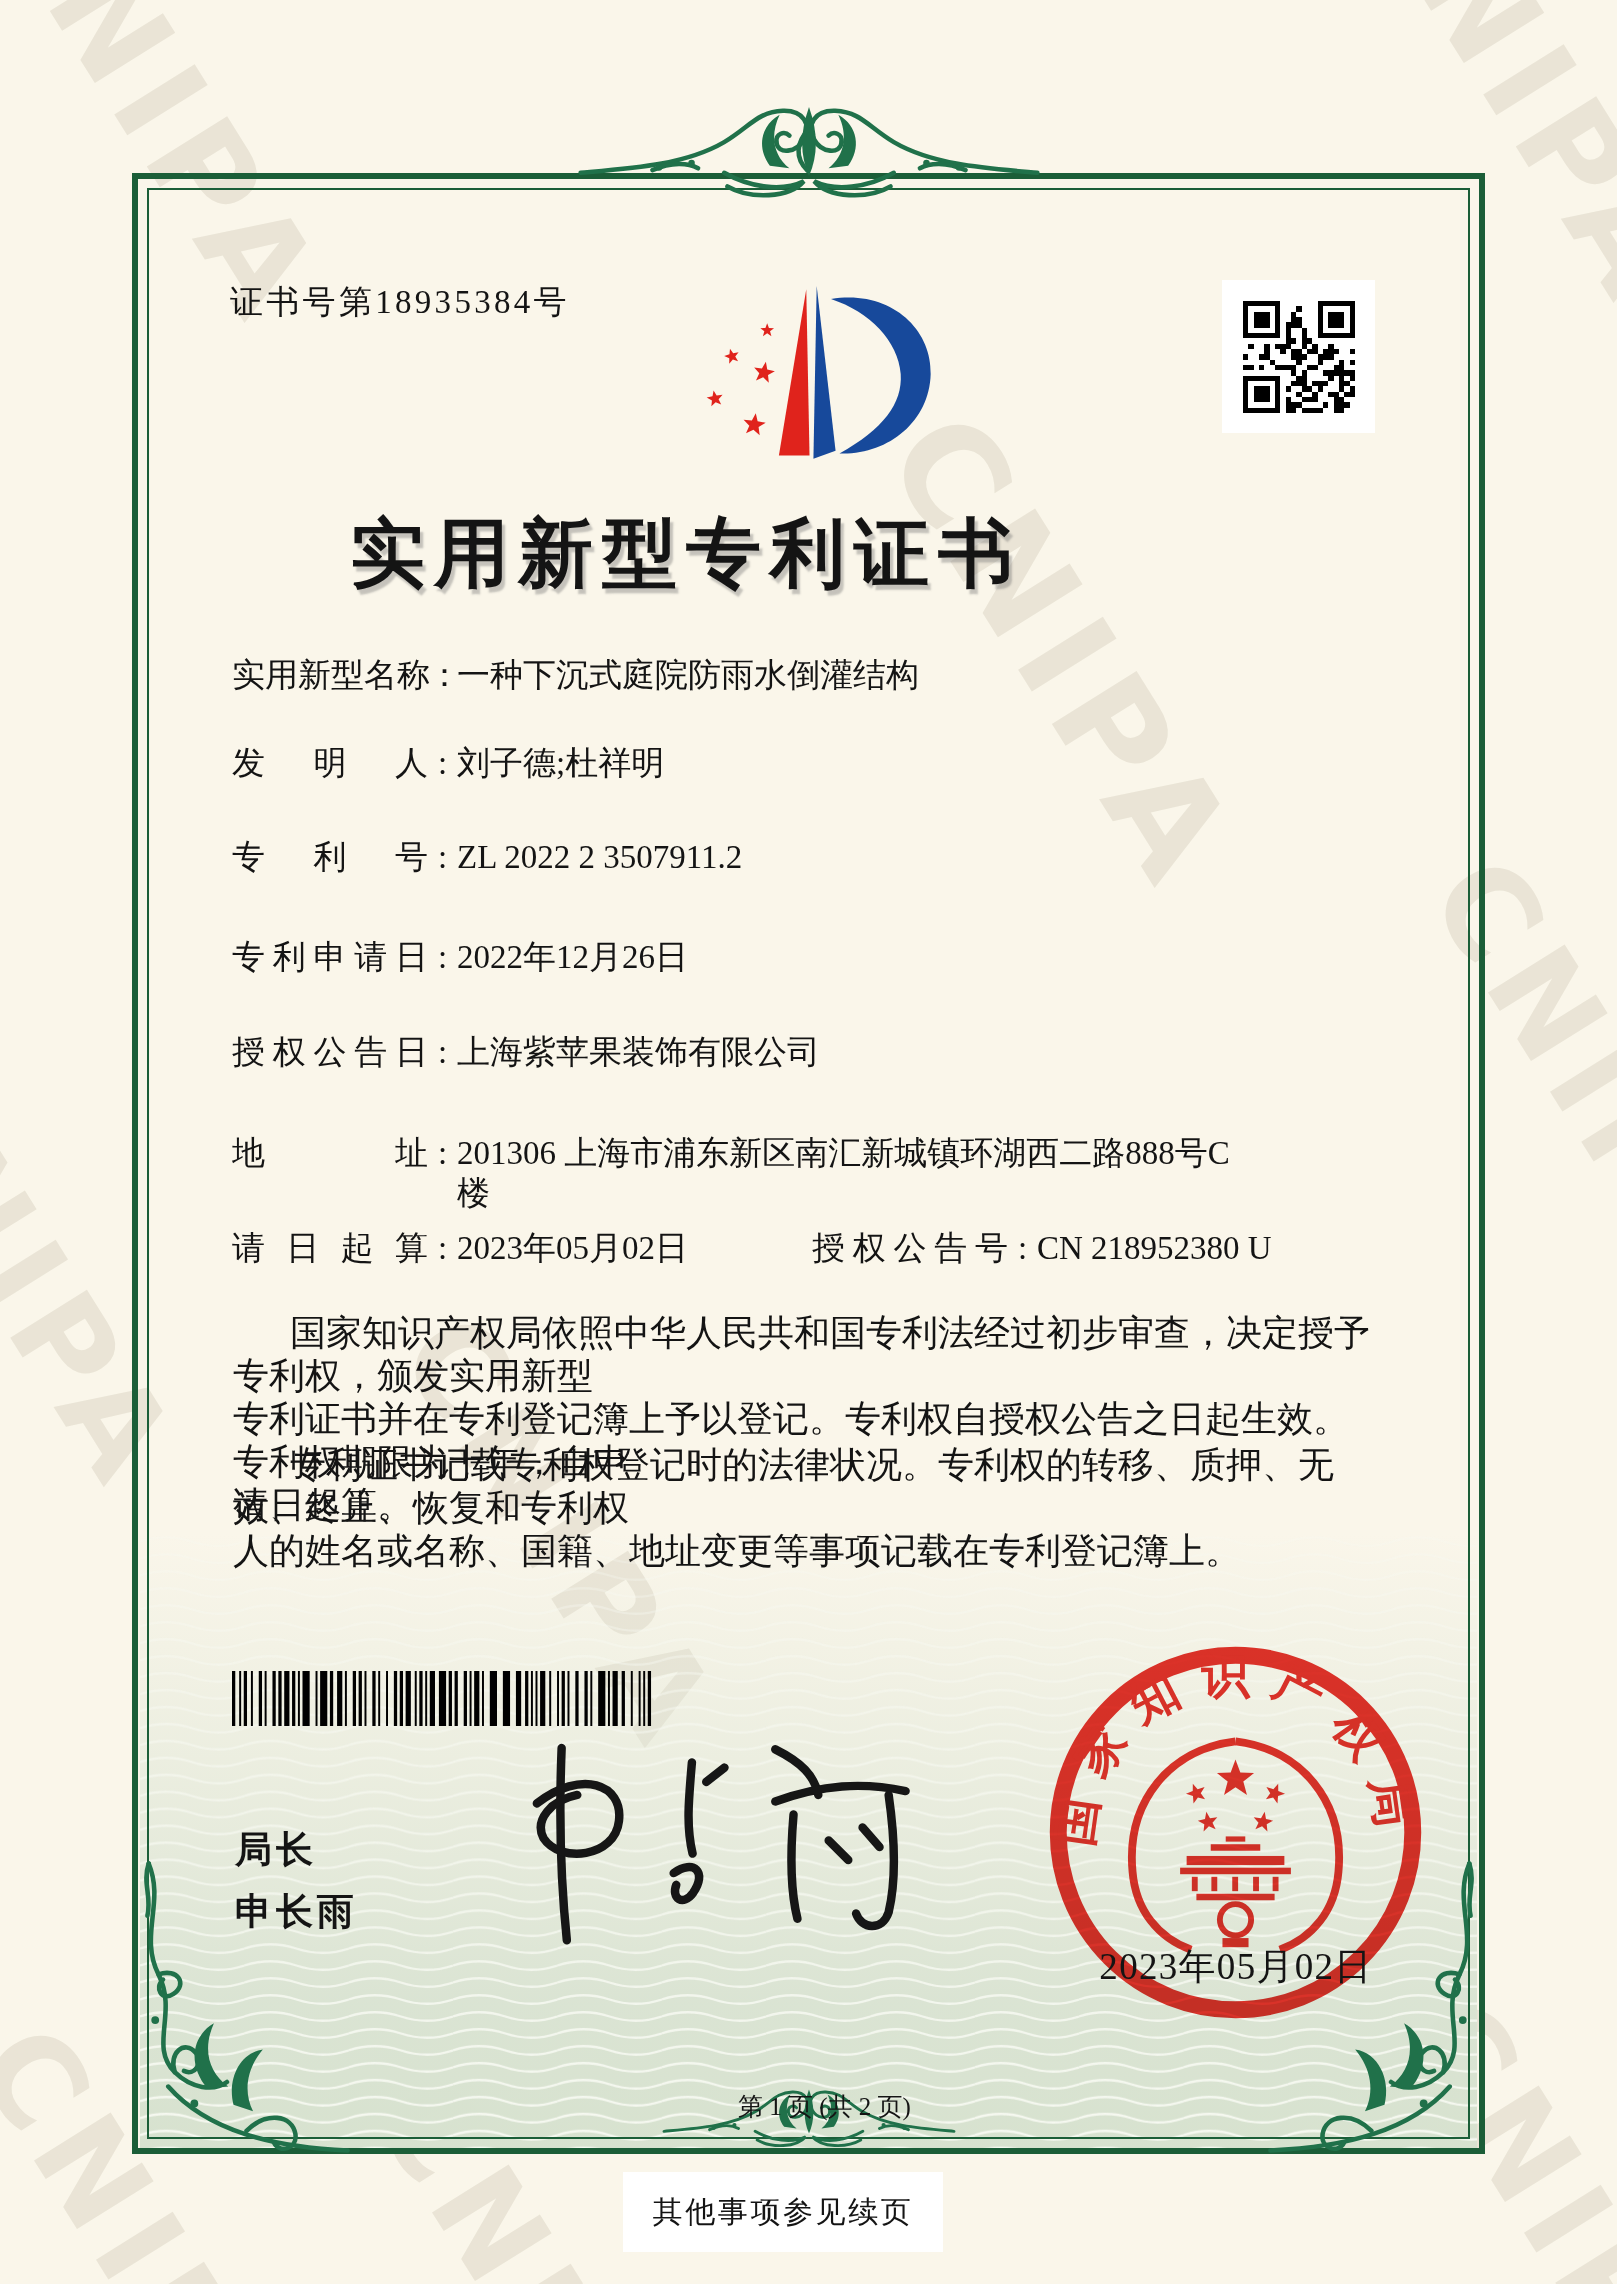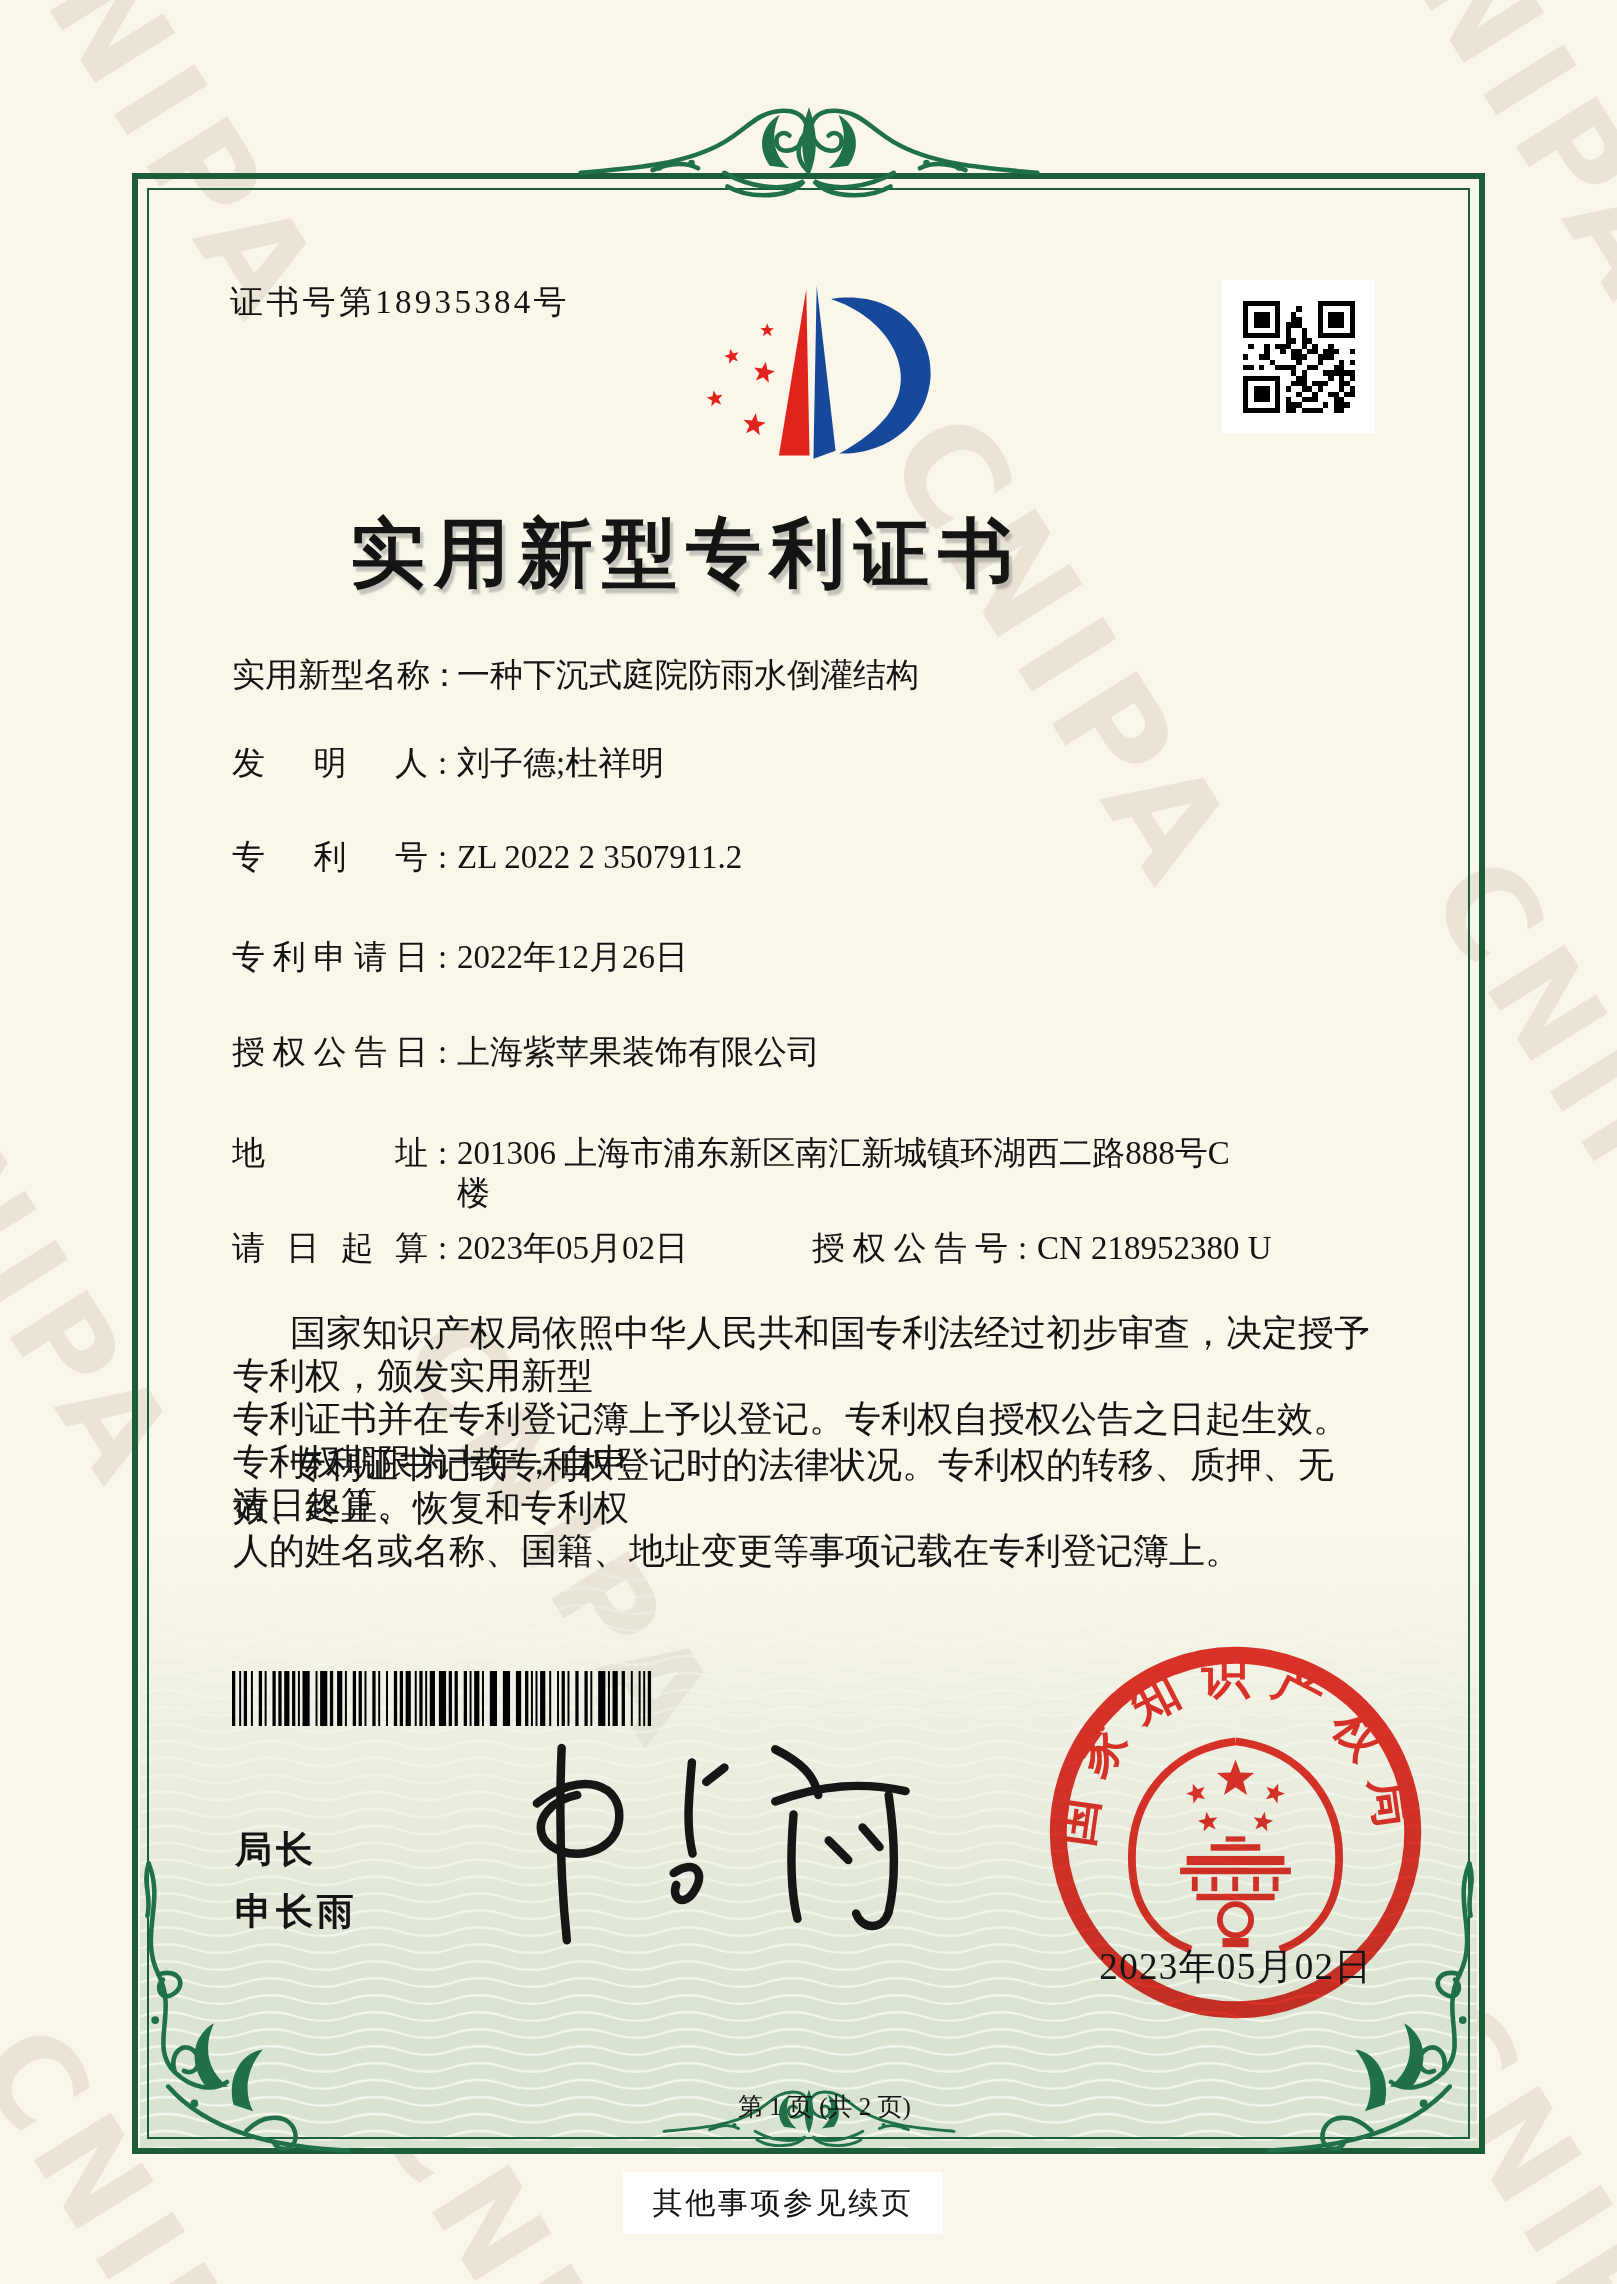--- a/index.html
+++ b/index.html
@@ -79,21 +79,21 @@
     font-weight:700; font-size:37px; z-index:5; letter-spacing:3.9px;
   }
   #signature { left:496px; top:1722px; z-index:6; }
   #seal { left:1040px; top:1637px; z-index:7; mix-blend-mode:multiply; }
   #seal-date {
     left:1063px; top:1942px; width:346px; text-align:center;
     font-size:37px; z-index:8; letter-spacing:1.3px;
   }
   #page-info { left:0; top:2090px; width:1617px; text-align:center; font-size:25px; z-index:5;margin-left:16px; }
   #cont-box {
-    left:623px; top:2172px; width:320px; height:62px; background:#ffffff;
+    left:623px; top:2172px; width:320px; height:80px; background:#ffffff;
     display:flex; align-items:center; justify-content:center; z-index:5;
   }
   #cont-box span { font-size:30px; letter-spacing:2.6px; }
 </style>
 </head>
 <body>
 
 <div id="watermarks">
     <div class="wm" style="left: 157px; top: 98px; font-size: 130px; transform: translate(-50%, -50%) rotate(58deg);">CNIPA</div>
     <div class="wm" style="left: 1526px; top: 78px; font-size: 130px; transform: translate(-50%, -50%) rotate(58deg);">CNIPA</div>

